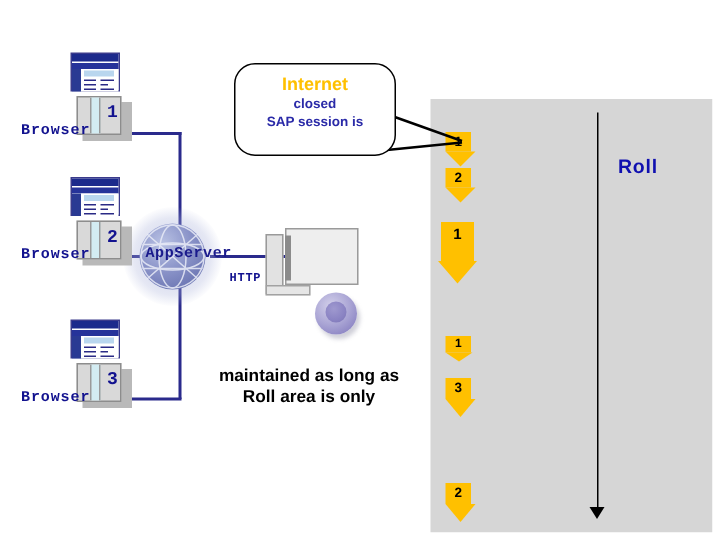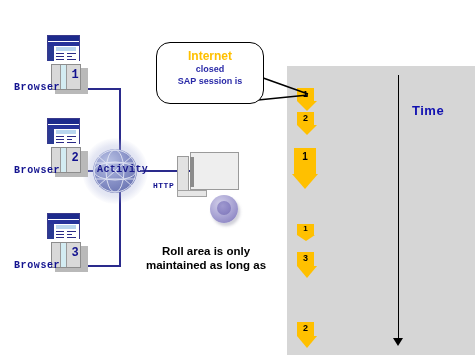--- a/index.html
+++ b/index.html
@@ -107,21 +107,21 @@
         display:flex;align-items:center;justify-content:center;letter-spacing:.2px;}
 </style>
 </head>
 <body>
 
 <div class="stage">
 
   <div class="time-panel"></div>
   <div class="time-axis"></div>
   <div class="time-axis-head"></div>
-  <div class="time-label">Time</div>
+  <div class="time-label">Roll</div>
 
   <div class="yarrow" style="left:297px;top:88px;">
     <div class="box" style="width:17px;height:11px;font-size:9px;padding-top:2px;">1</div>
     <div class="tip" style="border-left-width:10px;border-right-width:10px;border-top-width:10px;"></div>
   </div>
 
   <div class="yarrow" style="left:297px;top:112px;">
     <div class="box" style="width:17px;height:11px;font-size:9px;padding-top:2px;">2</div>
     <div class="tip" style="border-left-width:10px;border-right-width:10px;border-top-width:10px;"></div>
   </div>
@@ -162,21 +162,21 @@
     <svg width="44" height="44" viewBox="0 0 44 44">
       <g fill="none" stroke="#e9ecf7" stroke-width="1" opacity="0.85">
         <circle cx="22" cy="22" r="21"></circle>
         <ellipse cx="22" cy="22" rx="9" ry="21"></ellipse>
         <ellipse cx="22" cy="22" rx="21" ry="9"></ellipse>
         <path d="M2 14 L42 14 M2 30 L42 30"></path>
         <path d="M5 7 L39 37 M39 7 L5 37"></path>
       </g>
     </svg>
   </div>
-  <div class="inet-label">Activity</div>
+  <div class="inet-label">AppServer</div>
   <div class="http">HTTP</div>
 
   <div class="srv">
     <div class="side"></div>
     <div class="face"></div>
     <div class="bar"></div>
     <div class="base"></div>
   </div>
 
   <div class="roll">
@@ -256,17 +256,17 @@
   </svg>
   <div class="callout">
     <div class="co-title">Internet</div>
     <div class="co-body">
       <div>closed</div>
       <div>SAP session is</div>
     </div>
   </div>
 
   <div class="note">
+    <div>maintained as long as</div>
     <div>Roll area is only</div>
-    <div>maintained as long as</div>
   </div>
 
 </div>
 
 </body></html>

